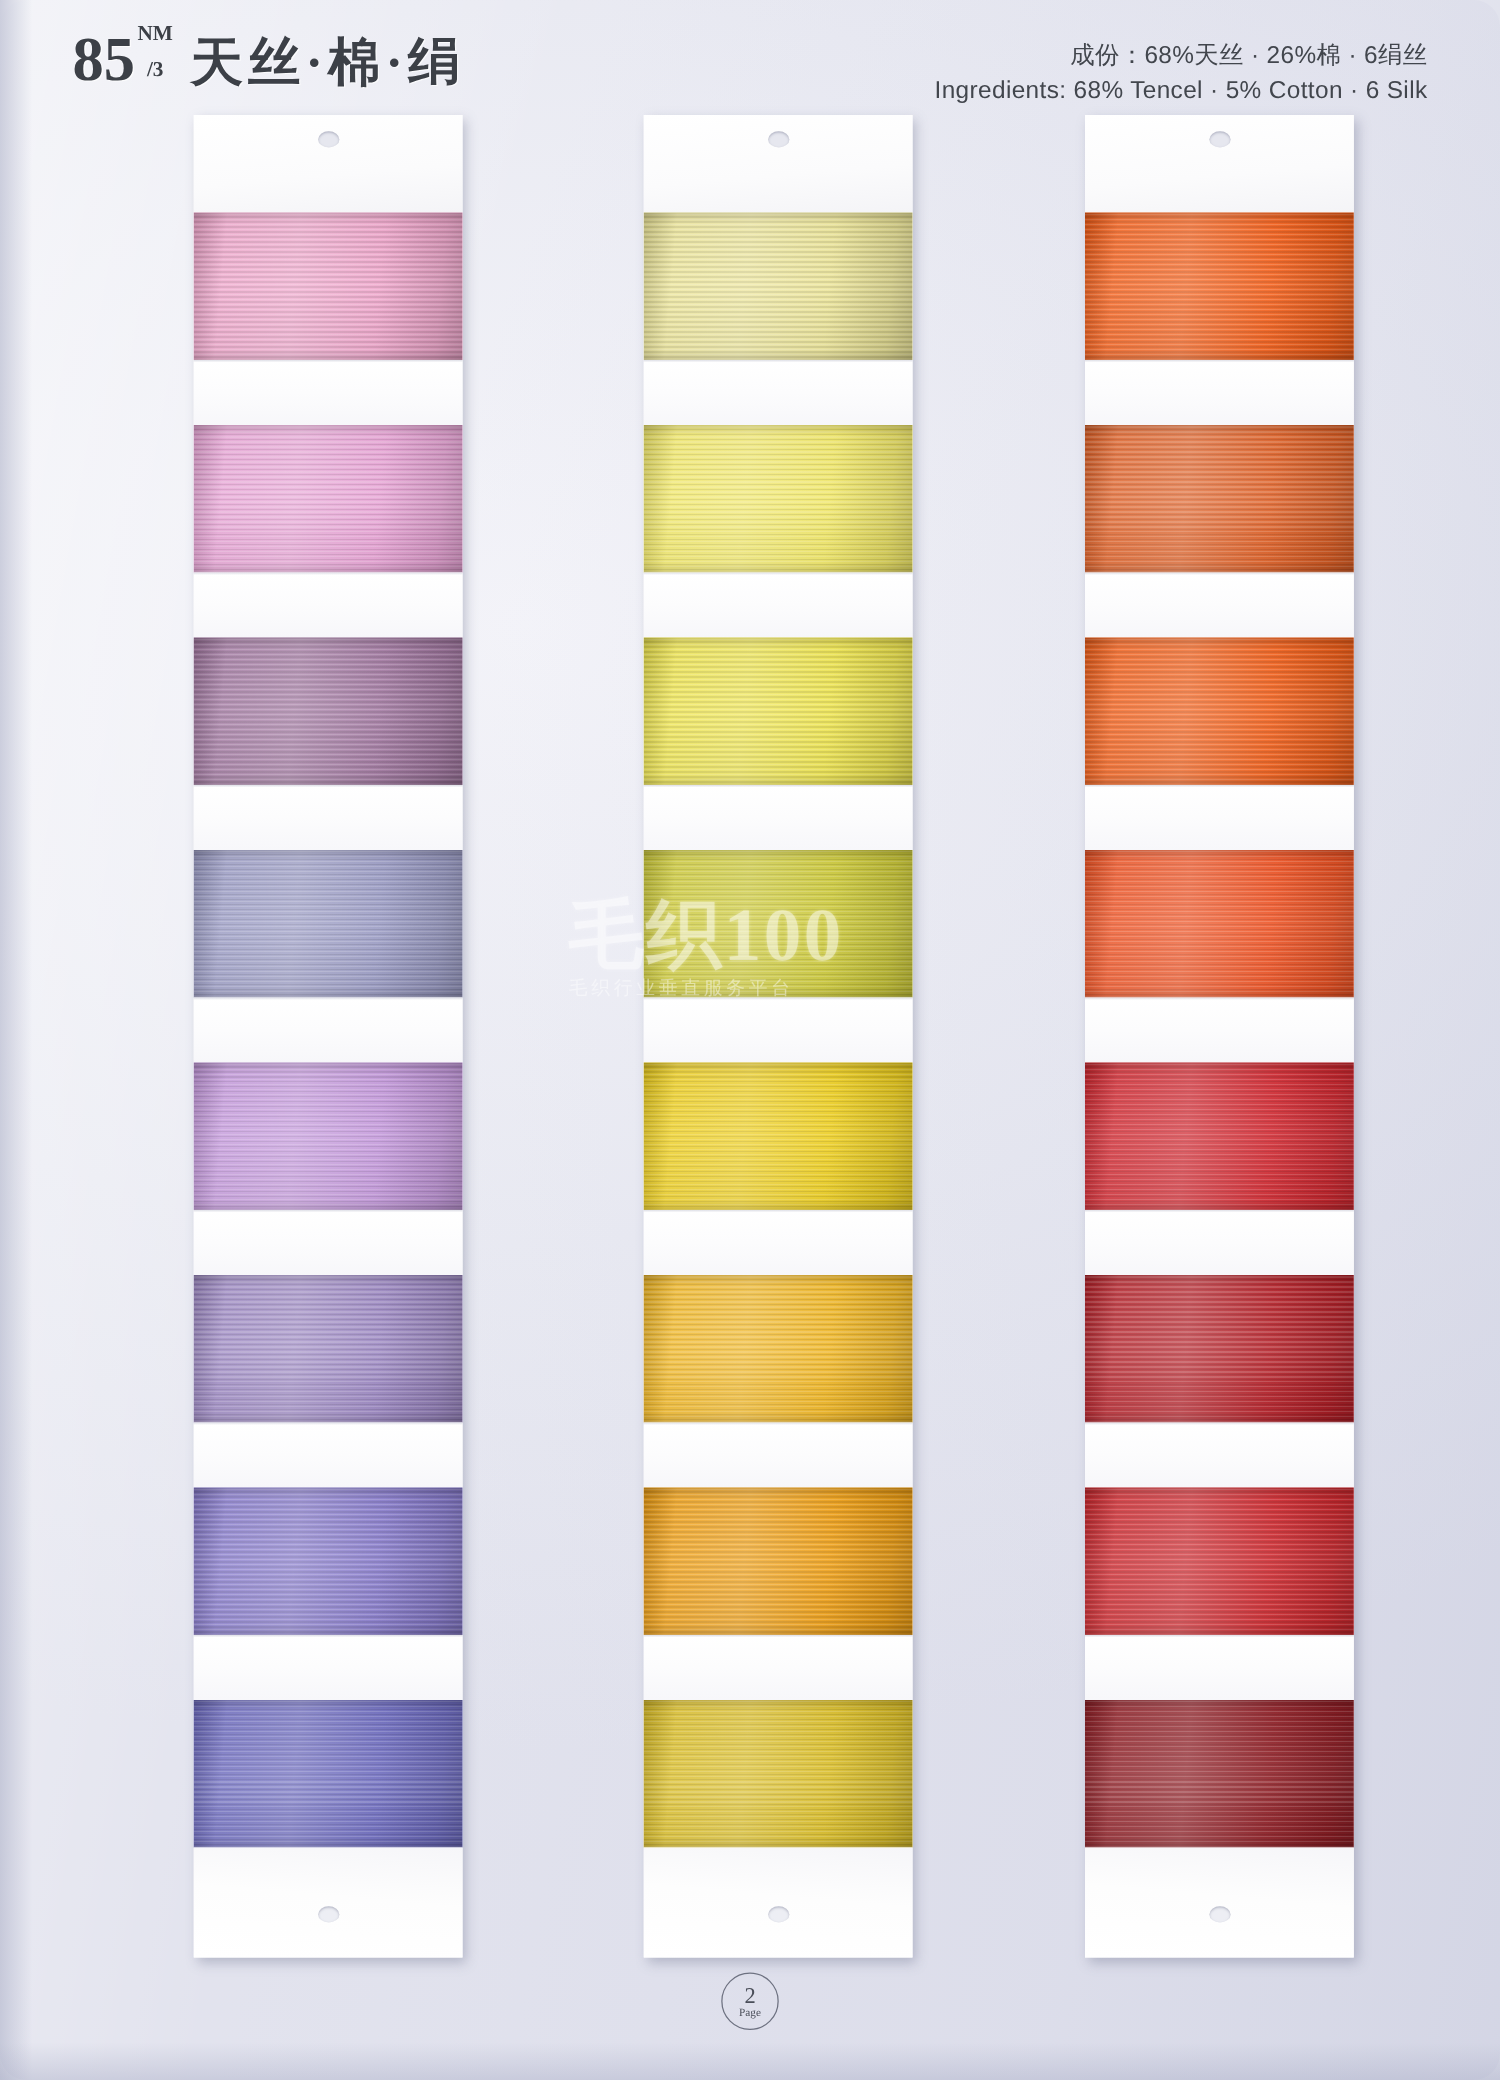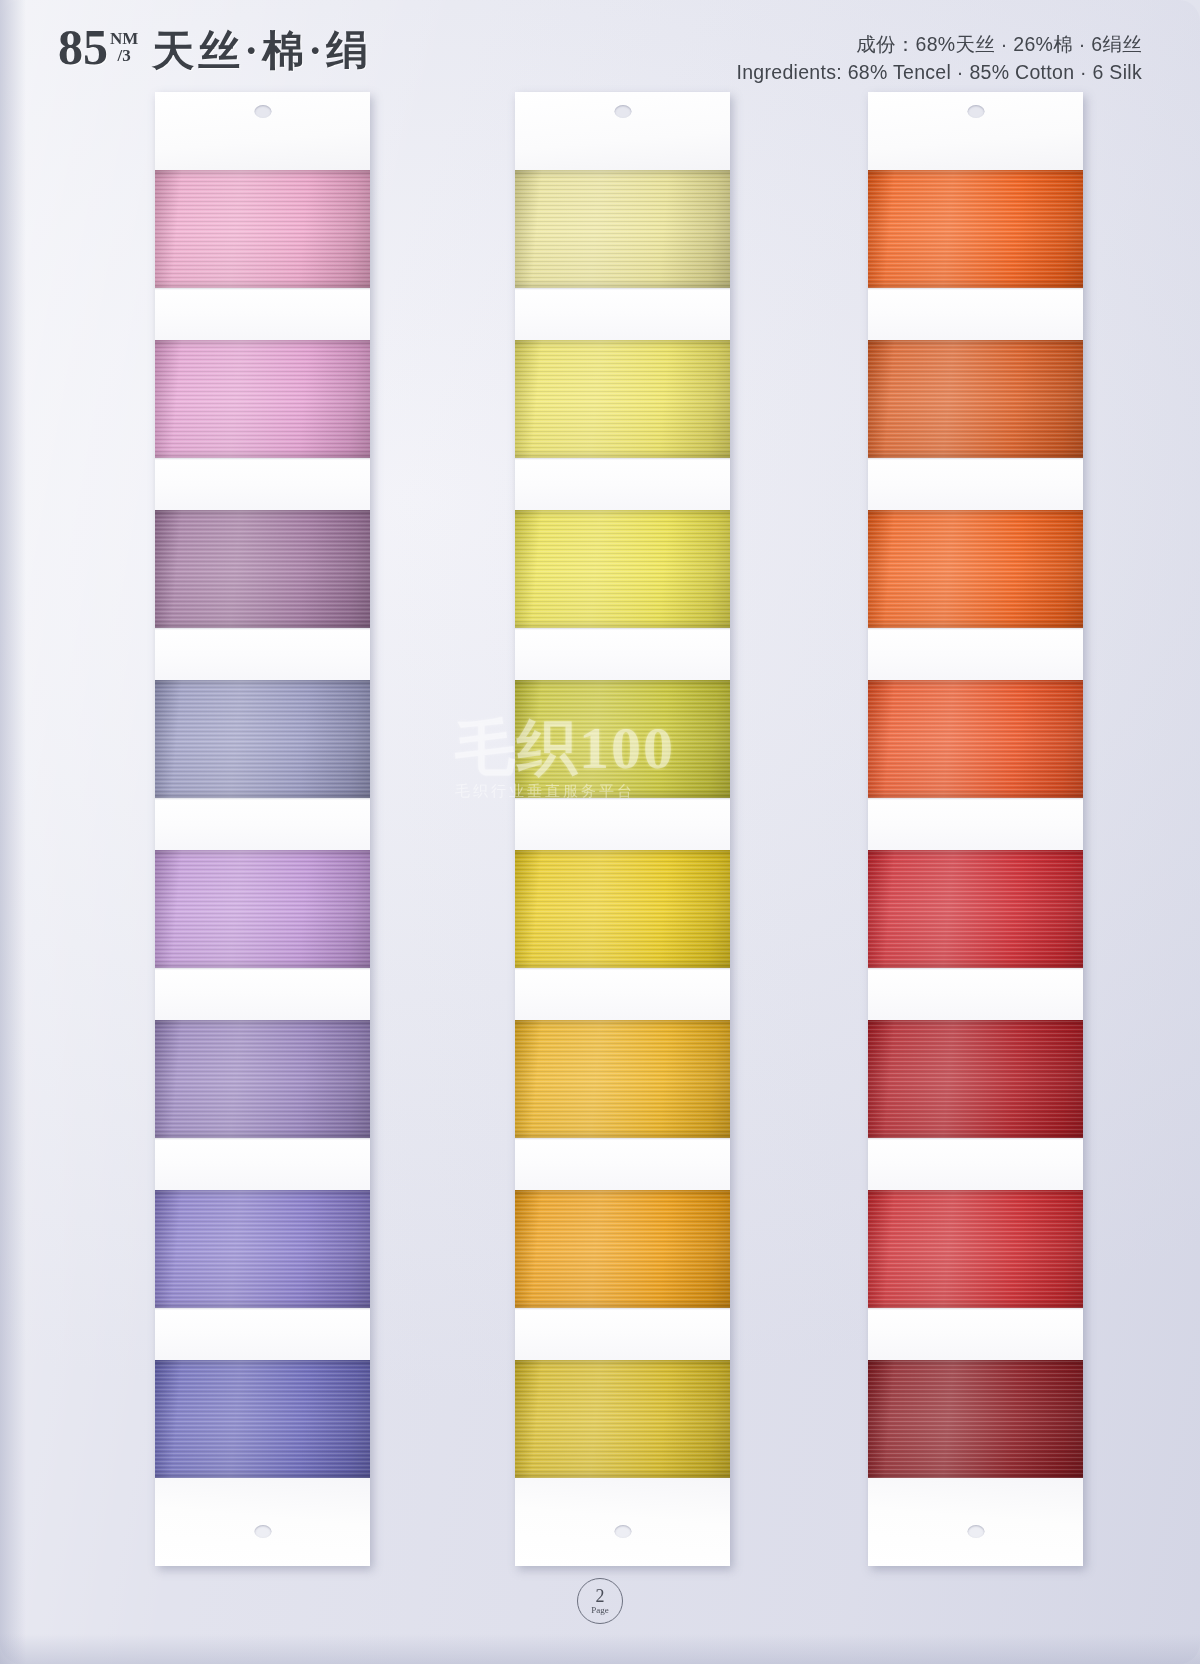--- a/index.html
+++ b/index.html
@@ -68,20 +68,21 @@
     display: inline-flex;
     flex-direction: column;
     align-items: center;
     font-family: "Liberation Serif", serif;
     font-size: 17px;
     font-weight: 700;
     line-height: 1.0;
     margin-left: 2px;
     margin-bottom: 4px;
     transform: translateY(-4px);
+    gap: 12px;
   }
   #title-nm .nm-top { letter-spacing: 0px; }
   #title-nm .nm-bot { letter-spacing: 0px; }
   #title-name {
     font-family: "Liberation Serif", serif;
     font-size: 42px;
     font-weight: 700;
     margin-left: 14px;
     letter-spacing: 4px;
     line-height: 1;
@@ -280,21 +281,21 @@
       <span id="title-count">85</span>
       <span id="title-nm">
         <span class="nm-top">NM</span>
         <span class="nm-bot">/3</span>
       </span>
       <span id="title-name">天丝·棉·绢</span>
     </div>
 
     <div id="ingredients">
       <div id="ing-cn">成份：68%天丝 · 26%棉 · 6绢丝</div>
-      <div id="ing-en">Ingredients: 68% Tencel · 85% Cotton · 6 Silk</div>
+      <div id="ing-en">Ingredients: 68% Tencel · 5% Cotton · 6 Silk</div>
     </div>
 
   </div>
 
   <div class="column" id="col-0">
       <div class="card">
         <div class="card-top">
           <div class="punch-hole"></div>
         </div>
         <div class="swatch" title="TMJ25 樱桃粉" style="height: 118px; background: rgb(239, 168, 204);">

